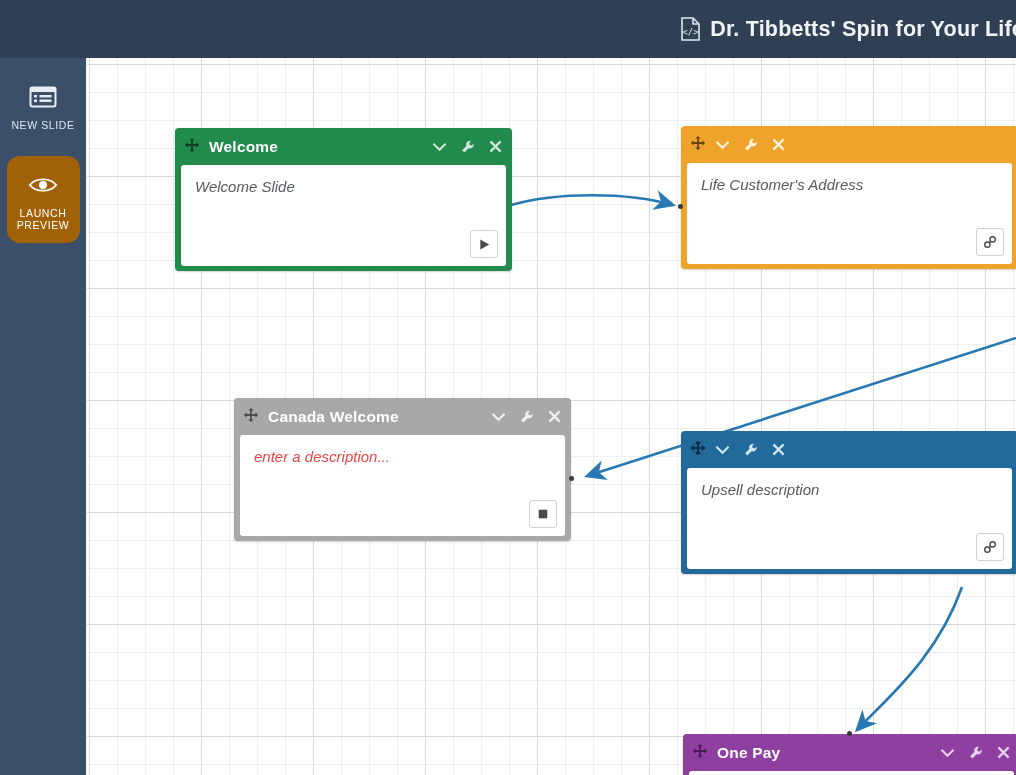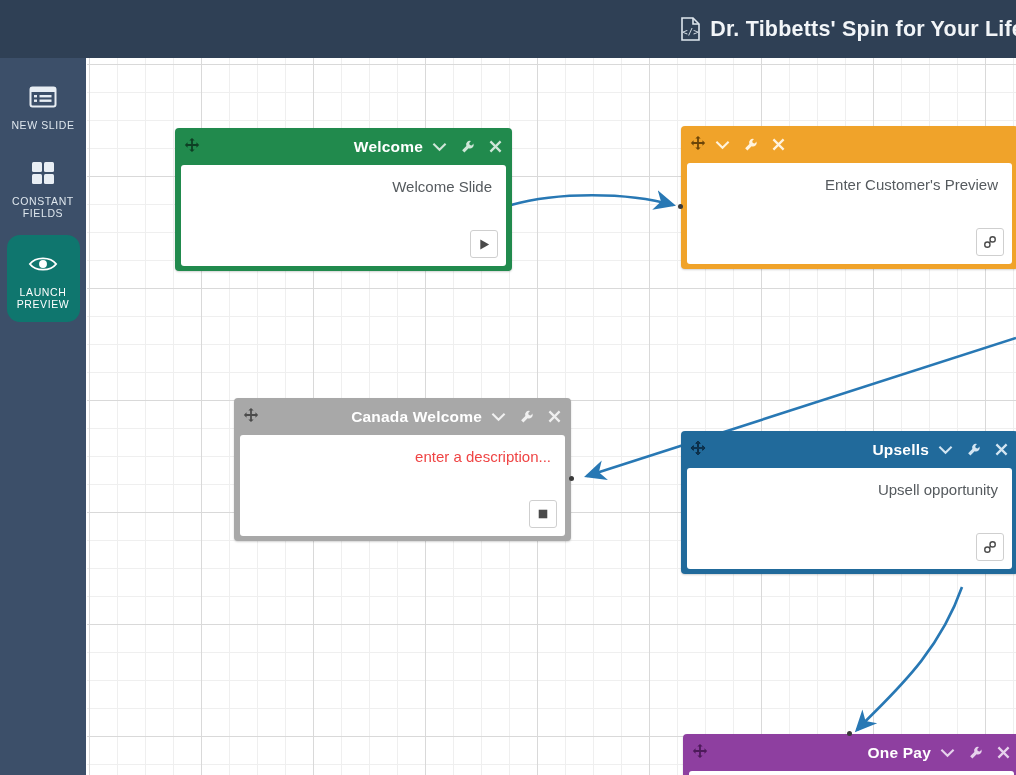--- a/index.html
+++ b/index.html
@@ -35,21 +35,21 @@
     width:87px; min-height:76px;
     display:flex; flex-direction:column; align-items:center; justify-content:flex-start;
     gap:7px; padding:10px 4px 8px; cursor:pointer;
   }
   .side-item .ico{ width:30px; height:30px; display:flex; align-items:center; justify-content:center; }
   .side-label{
     color:#dfe7ee; font-size:10.5px; letter-spacing:.6px; text-align:center; line-height:12px;
     text-transform:uppercase;
   }
   .side-item.active{
-    background:#0f766e; border-radius:13px; width:73px; margin-top:8px; padding:14px 4px 12px;
+    background:#a16207; border-radius:13px; width:73px; margin-top:8px; padding:14px 4px 12px;
   }
   .side-item.active .side-label{ color:#ffffff; }
 
   
   #canvas{
     position:absolute; left:87px; top:58px; width:929px; height:717px;
     background-color:#ffffff;
     background-image:
       linear-gradient(to right, #d9d9d9 1px, transparent 1px),
       linear-gradient(to bottom, #d9d9d9 1px, transparent 1px),
@@ -58,34 +58,33 @@
     background-size: 112px 112px, 112px 112px, 28px 28px, 28px 28px;
     background-position: 2px 0px, 0px 6px, 2px 0px, 0px 6px;
     overflow:hidden;
   }
   #edges{ position:absolute; left:0; top:0; width:929px; height:717px; pointer-events:none; }
 
   
   .node{
     position:absolute; border-radius:4px; padding:0 0 5px 0;
     box-shadow:0 1px 2px rgba(0,0,0,.18);
-    text-align:right;
   }
   .node-head{
     height:37px; display:flex; align-items:center; gap:9px;
     padding:0 10px 0 9px; color:#fff;
   }
   .node-title{ font-size:15.5px; font-weight:bold; flex:1 1 auto; white-space:nowrap; letter-spacing:.2px; }
   .head-btns{ display:flex; align-items:center; gap:14px; }
   .head-btns span{ cursor:pointer; display:flex; align-items:center; }
   .node-body{
     background:#fff; border-radius:3px; margin:0 6px;
     height:101px; position:relative; padding:13px 14px;
   }
-  .node-text{ font-size:15px; color:#555a5e; }
+  .node-text{ font-size:15px; color:#555a5e;font-style:italic; }
   .node-text.ph{ color:#ef4444; }
   .corner-btn{
     position:absolute; right:8px; bottom:8px; width:28px; height:28px;
     border:1px solid #cfcfcf; border-radius:3px; background:#fff;
     display:flex; align-items:center; justify-content:center; cursor:pointer;
   }
   .port{ position:absolute; width:5px; height:5px; border-radius:50%; background:#3a3a3a; }
 </style>
 </head>
 <body>
@@ -114,31 +113,20 @@
         <rect x="5" y="14.5" width="3" height="2.4" fill="#e8eef4"></rect>
         <rect x="10.5" y="10" width="12" height="2.4" fill="#e8eef4"></rect>
         <rect x="10.5" y="14.5" width="12" height="2.4" fill="#e8eef4"></rect>
       </svg>
     </span>
     <span class="side-label">New Slide</span>
   </div>
 
 
 
-  <div class="side-item">
-    <span class="ico">
-      <svg viewBox="0 0 26 26" width="26" height="26">
-        <rect x="2" y="2" width="10" height="10" rx="1.5" fill="#e8eef4"></rect>
-        <rect x="14" y="2" width="10" height="10" rx="1.5" fill="#e8eef4"></rect>
-        <rect x="2" y="14" width="10" height="10" rx="1.5" fill="#e8eef4"></rect>
-        <rect x="14" y="14" width="10" height="10" rx="1.5" fill="#e8eef4"></rect>
-      </svg>
-    </span>
-    <span class="side-label">Constant Fields</span>
-  </div>
 
   <div class="side-item active">
     <span class="ico">
       <svg viewBox="0 0 32 20" width="32" height="20">
         <path d="M2 10 C8 2, 24 2, 30 10 C24 18, 8 18, 2 10 Z" fill="none" stroke="#ffffff" stroke-width="2"></path>
         <circle cx="16" cy="10" r="4.2" fill="#ffffff"></circle>
       </svg>
     </span>
     <span class="side-label">Launch Preview</span>
   </div>
@@ -216,21 +204,21 @@
             </svg>
           </span>
         <span>
             <svg viewBox="0 0 14 14" width="13" height="13">
               <path d="M1.5 1.5 L12.5 12.5 M12.5 1.5 L1.5 12.5" stroke="#fff3dd" stroke-width="2.4"></path>
             </svg>
           </span>
       </span>
     </div>
     <div class="node-body">
-      <div class="node-text">Enter Customer's Preview</div>
+      <div class="node-text">Life Customer's Address</div>
       <span class="corner-btn">
         <svg viewBox="0 0 16 16" width="14" height="14">
           <circle cx="5" cy="11" r="3" fill="none" stroke="#4a4a4a" stroke-width="1.6"></circle>
           <circle cx="11" cy="5" r="3" fill="none" stroke="#4a4a4a" stroke-width="1.6"></circle>
           <line x1="6.9" y1="9.1" x2="9.1" y2="6.9" stroke="#4a4a4a" stroke-width="1.6"></line>
         </svg>
       </span>
     </div>
     <span class="port" style="left:-3px; top:78px;"></span>
   </div>
@@ -273,41 +261,40 @@
   </div>
 
   <div class="node" style="left:594px; top:373px; width:337px; background:#216a9b;">
     <div class="node-head">
       <span>
         <svg viewBox="0 0 18 18" width="16" height="16">
             <path d="M9 1 L12 4 H10 V8 H14 V6 L17 9 L14 12 V10 H10 V14 H12 L9 17 L6 14 H8 V10 H4 V12 L1 9 L4 6 V8 H8 V4 H6 Z" fill="#0d3category"></path>
             <path d="M9 1 L12 4 H10 V8 H14 V6 L17 9 L14 12 V10 H10 V14 H12 L9 17 L6 14 H8 V10 H4 V12 L1 9 L4 6 V8 H8 V4 H6 Z" fill="#0d3350"></path>
           </svg>
       </span>
-      <span class="node-title">Upsells</span>
       <span class="head-btns">
         <span>
             <svg viewBox="0 0 16 10" width="15" height="10">
               <path d="M1.5 1.5 L8 8 L14.5 1.5" fill="none" stroke="#d3e5f2" stroke-width="2.2"></path>
             </svg>
           </span>
         <span>
             <svg viewBox="0 0 16 16" width="14" height="14">
               <path d="M11.4 1.2 a4.3 4.3 0 0 0-5.3 5.6 L1.3 11.6 l2.6 2.6 4.8-4.8 a4.3 4.3 0 0 0 5.6-5.3 L12.3 6.2 10 5.6 9.4 3.3 Z" fill="#d3e5f2"></path>
             </svg>
           </span>
         <span>
             <svg viewBox="0 0 14 14" width="13" height="13">
               <path d="M1.5 1.5 L12.5 12.5 M12.5 1.5 L1.5 12.5" stroke="#d3e5f2" stroke-width="2.4"></path>
             </svg>
           </span>
       </span>
     </div>
     <div class="node-body">
-      <div class="node-text">Upsell opportunity</div>
+      <div class="node-text">Upsell description</div>
       <span class="corner-btn">
         <svg viewBox="0 0 16 16" width="14" height="14">
           <circle cx="5" cy="11" r="3" fill="none" stroke="#4a4a4a" stroke-width="1.6"></circle>
           <circle cx="11" cy="5" r="3" fill="none" stroke="#4a4a4a" stroke-width="1.6"></circle>
           <line x1="6.9" y1="9.1" x2="9.1" y2="6.9" stroke="#4a4a4a" stroke-width="1.6"></line>
         </svg>
       </span>
     </div>
   </div>
 

